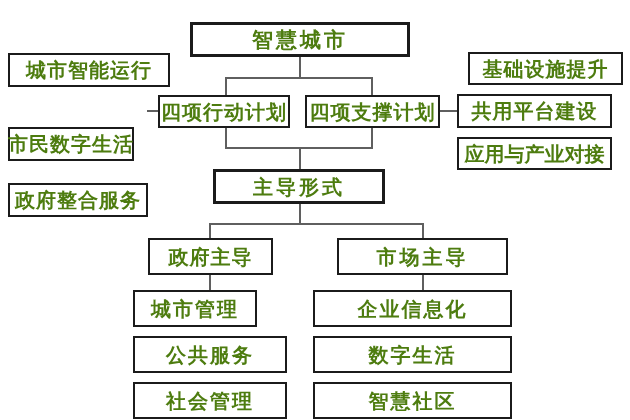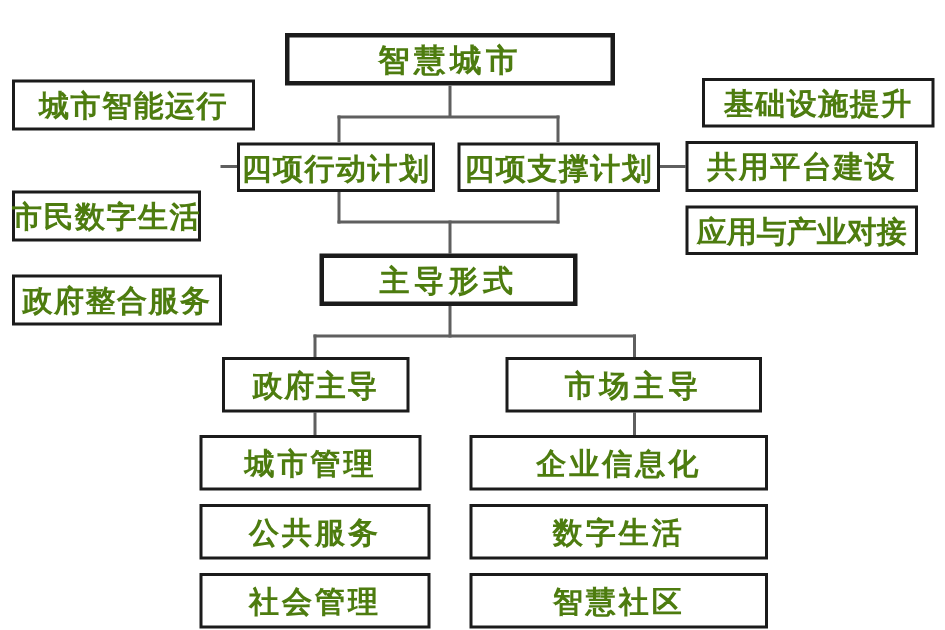--- a/index.html
+++ b/index.html
@@ -71,21 +71,21 @@
 
   <div class="node" style="left:468px; top:52px; width:155px; height:33px;">基础设施提升</div>
   <div class="node" style="left:457px; top:94px; width:155px; height:34px;text-align:center;">共用平台建设</div>
   <div class="node" style="left:457px; top:137px; width:155px; height:33px; letter-spacing:0;">应用与产业对接</div>
 
   <div class="node thick" style="left:213px; top:169px; width:172px; height:35px; letter-spacing:3px;">主导形式</div>
 
   <div class="node" style="left:148px; top:238px; width:125px; height:37px;">政府主导</div>
   <div class="node" style="left:337px; top:238px; width:171px; height:37px; letter-spacing:3px;">市场主导</div>
 
-  <div class="node" style="left:133px; top:290px; width:148px; height:37px; letter-spacing:2px;text-align:right;">城市管理</div>
+  <div class="node" style="left:133px; top:290px; width:124px; height:37px; letter-spacing:2px;text-align:right;">城市管理</div>
   <div class="node" style="left:133px; top:336px; width:154px; height:37px; letter-spacing:2px;">公共服务</div>
   <div class="node" style="left:133px; top:382px; width:154px; height:37px; letter-spacing:2px;">社会管理</div>
 
   <div class="node" style="left:313px; top:290px; width:199px; height:37px; letter-spacing:2px;">企业信息化</div>
   <div class="node" style="left:313px; top:336px; width:199px; height:37px; letter-spacing:2px;">数字生活</div>
   <div class="node" style="left:313px; top:382px; width:199px; height:37px; letter-spacing:2px;">智慧社区</div>
 
 </div>
 
 </body></html>

